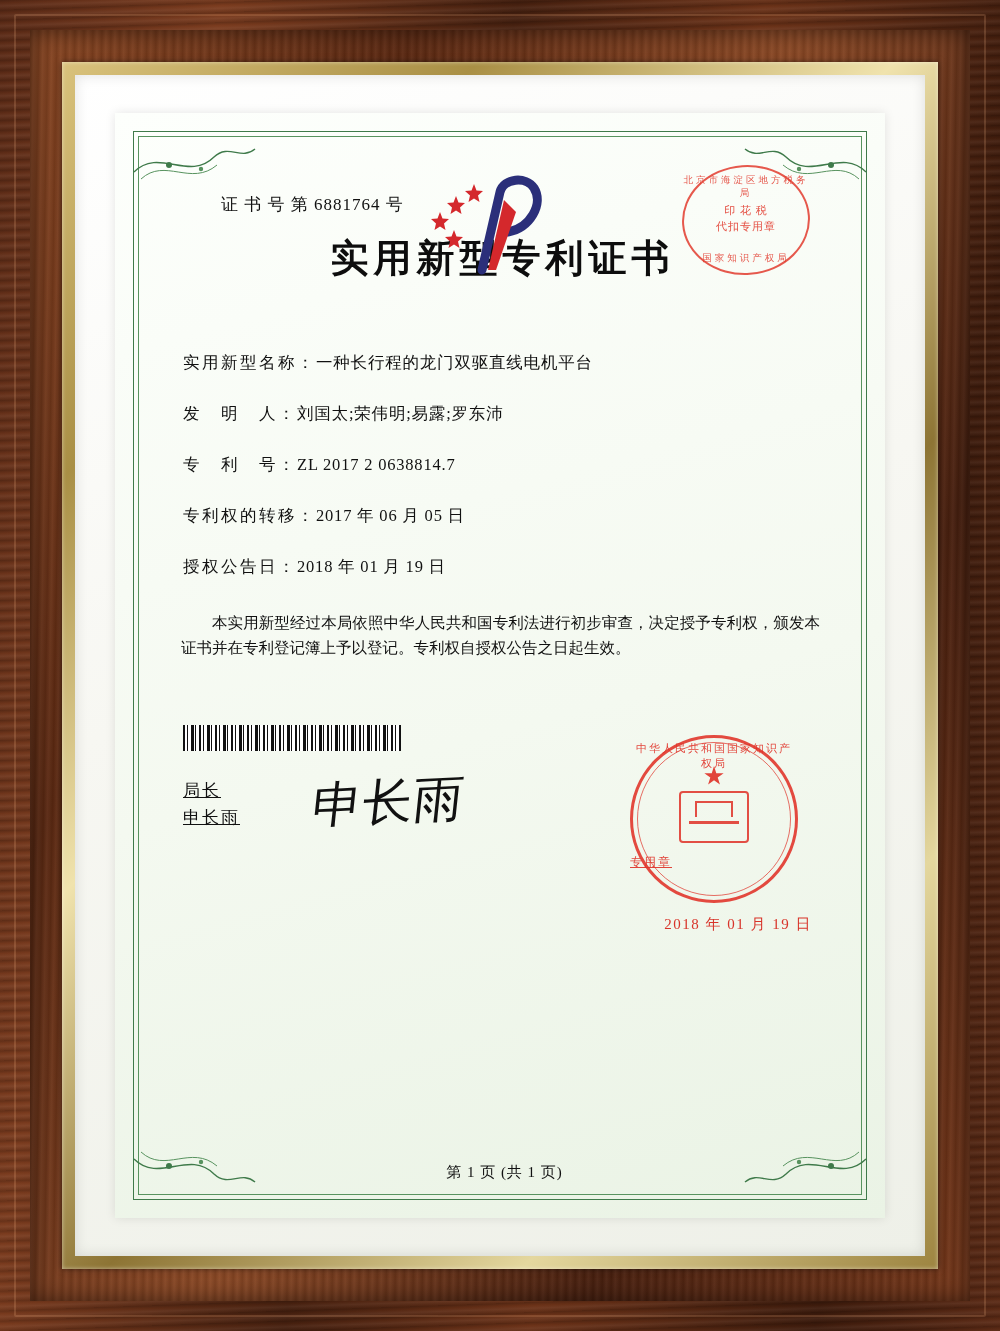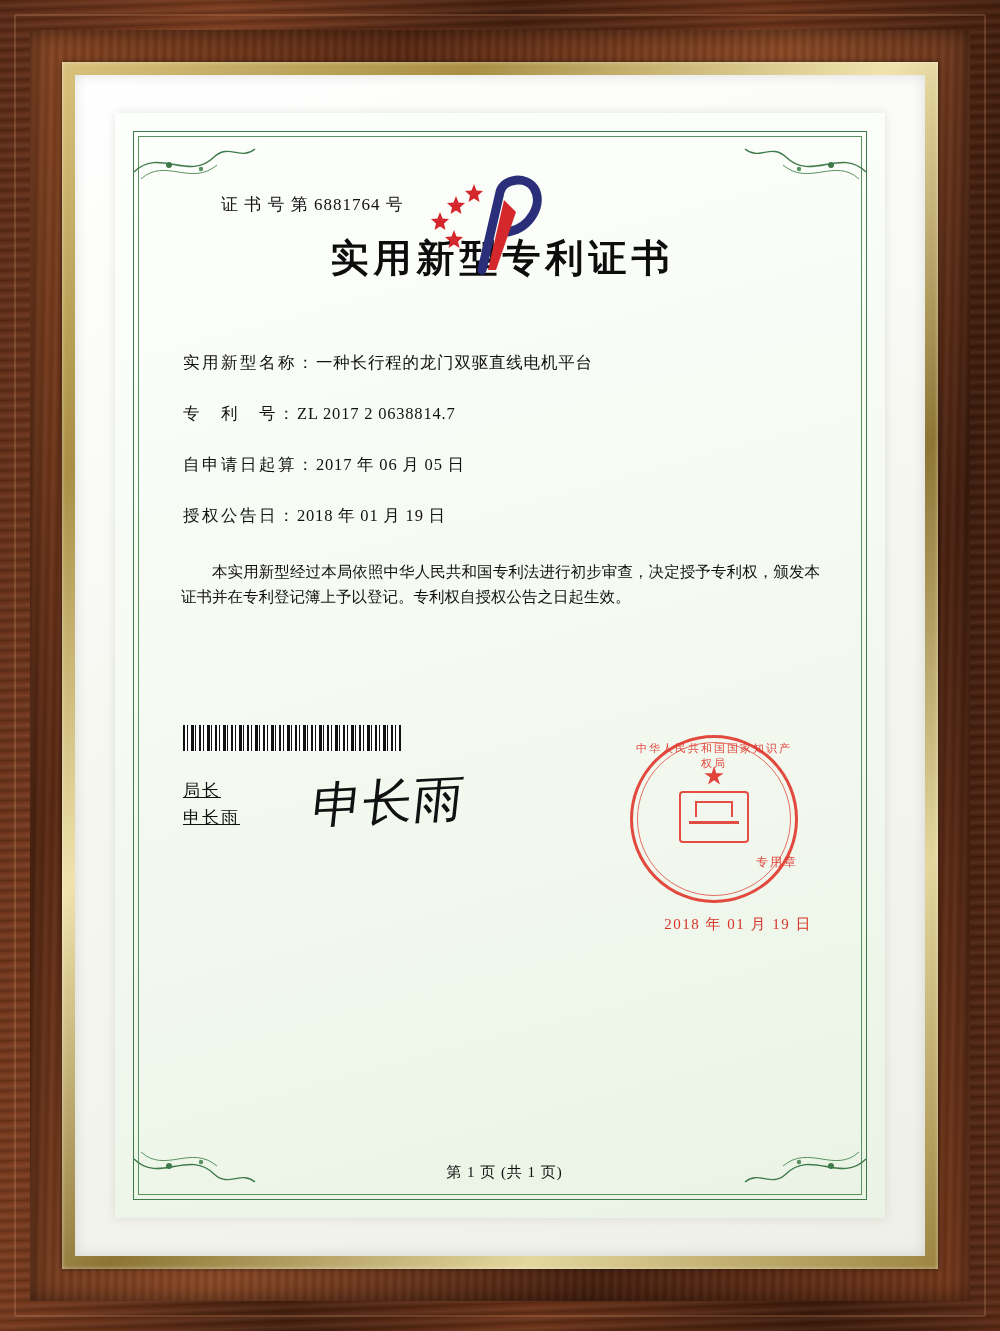--- a/index.html
+++ b/index.html
@@ -169,22 +169,22 @@
   }
   .seal .emblem:after{
     content:"";position:absolute;left:14px;top:8px;right:14px;height:14px;
     border:2px solid #e03127;border-bottom:none;
   }
   .seal .arc-top{
     position:absolute;width:100%;text-align:center;top:6px;
     font-size:11px;letter-spacing:2px;color:#e03127;opacity:.9;
   }
   .seal .arc-bottom{
-    position:absolute;width:100%;text-align:right;bottom:32px;
-    font-size:12px;letter-spacing:2px;color:#e03127;opacity:.9;
+    position:absolute;width:100%;text-align:left;bottom:32px;
+    font-size:12px;letter-spacing:2px;color:#e03127;opacity:.9;text-decoration:underline;
   }
   .seal-date{
     position:absolute;right:18px;top:750px;
     font-size:15px;color:#d8342a;letter-spacing:1.5px;
   }
 
   .page-no{
     position:absolute;left:4px;right:0;bottom:6px;text-align:center;
     font-size:15px;color:#111;letter-spacing:1px;
   }
@@ -236,32 +236,42 @@
           <path d="M52 100 L70 22 C74 8, 96 6, 104 18 C114 34, 100 58, 78 62 L72 62" fill="none" stroke="#2b2f7a" stroke-width="9" stroke-linecap="round"></path>
           <path d="M58 100 L74 30 L86 42 L66 100 Z" fill="#d4282c"></path>
           <g fill="#d4282c">
             <polygon points="10,42 12.5,48.5 19,49 14,53.5 15.5,60 10,56.5 4.5,60 6,53.5 1,49 7.5,48.5"></polygon>
             <polygon points="26,26 28.5,32.5 35,33 30,37.5 31.5,44 26,40.5 20.5,44 22,37.5 17,33 23.5,32.5"></polygon>
             <polygon points="24,60 26.5,66.5 33,67 28,71.5 29.5,78 24,74.5 18.5,78 20,71.5 15,67 21.5,66.5"></polygon>
             <polygon points="44,14 46.5,20.5 53,21 48,25.5 49.5,32 44,28.5 38.5,32 40,25.5 35,21 41.5,20.5"></polygon>
           </g>
         </svg>
 
+        <div class="stamp-tax">
+          <div class="ring"></div>
+          <div class="arc">北京市海淀区地方税务局</div>
+          <div class="txt">印 花 税</div>
+          <div class="txt" style="top:54px;">代扣专用章</div>
+          <div class="arcb">国家知识产权局</div>
+        </div>
 
         <div class="main-title">实用新型专利证书</div>
 
         <div class="fields">
           <div class="field">
             <span class="lbl">实用新型名称：</span><span class="val">一种长行程的龙门双驱直线电机平台</span>
           </div>
           <div class="field">
+            <span class="lbl">发　明　人：</span><span class="val">刘国太;荣伟明;易露;罗东沛</span>
+          </div>
+          <div class="field">
             <span class="lbl">专　利　号：</span><span class="val">ZL 2017 2 0638814.7</span>
           </div>
           <div class="field">
-            <span class="lbl">自申请日起算：</span><span class="val">2017 年 06 月 05 日</span>
+            <span class="lbl">专利权的转移：</span><span class="val">2017 年 06 月 05 日</span>
           </div>
           <div class="field">
             <span class="lbl">授权公告日：</span><span class="val">2018 年 01 月 19 日</span>
           </div>
         </div>
 
         <div class="paras">
           <p class="para">本实用新型经过本局依照中华人民共和国专利法进行初步审查，决定授予专利权，颁发本证书并在专利登记簿上予以登记。专利权自授权公告之日起生效。</p>
         </div>
 

